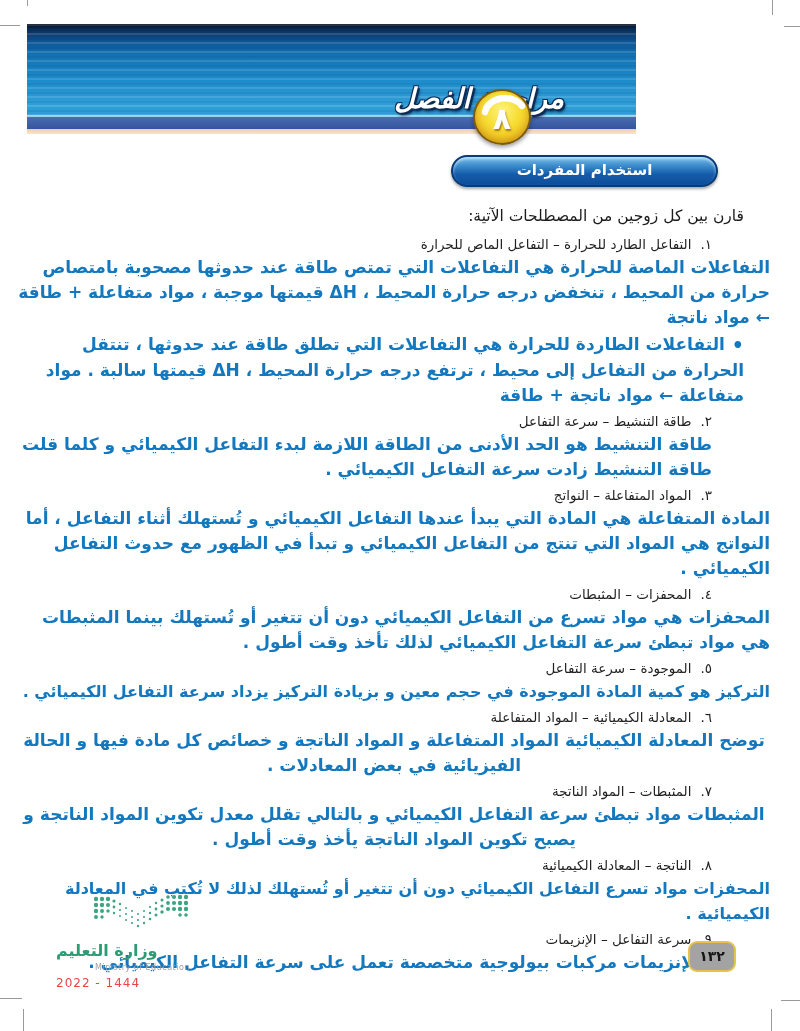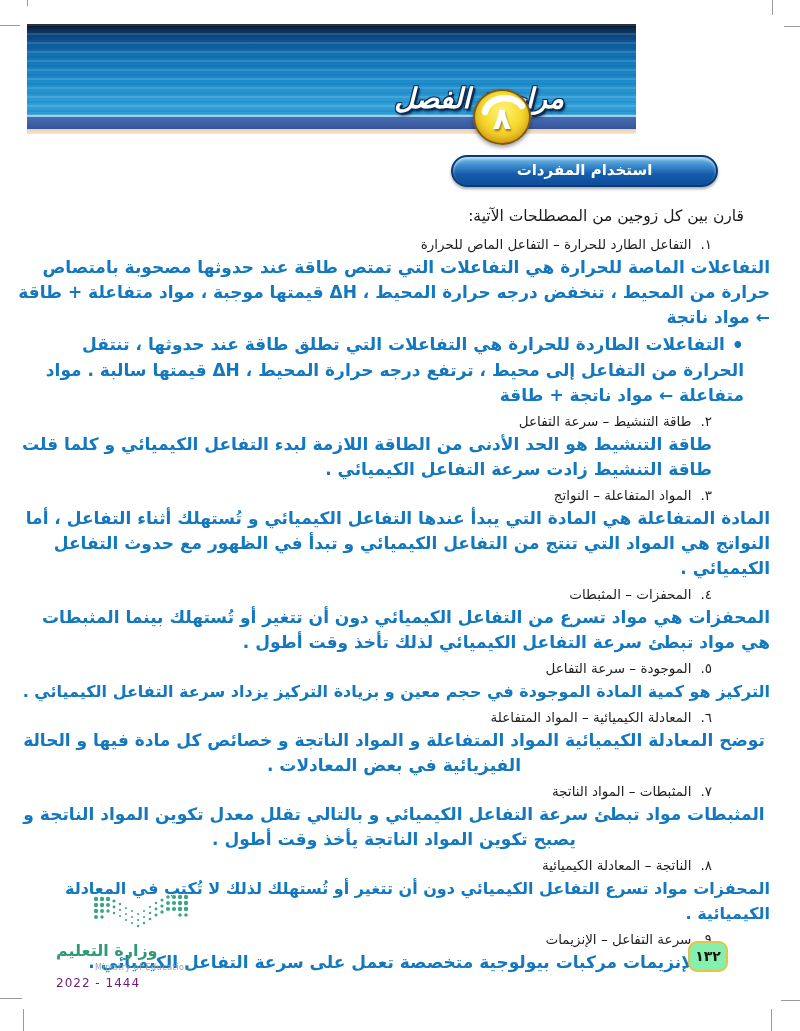--- a/index.html
+++ b/index.html
@@ -62,24 +62,24 @@
   .ans.center{text-align:center;}
   .ans.tight{font-size:16px;}
   .bullet-para{margin-right:26px;}
   .bullet-para .bullet{font-size:19px;margin-left:7px;vertical-align:middle;}
 
   
   .ministry{position:absolute;left:56px;top:893px;width:170px;text-align:left;}
   .ministry-dots{display:block;margin:0 0 12px 36px;}
   .ministry-ar{color:#2f9b74;font-size:16px;font-weight:bold;margin:0;letter-spacing:1px;}
   .ministry-en{color:#9aa0a8;font-size:8px;margin:3px 0 0 0;letter-spacing:.5px;padding-left:39px;}
-  .ministry-years{color:#701a75;font-size:12px;margin:4px 0 8px 0;letter-spacing:1px;}
+  .ministry-years{color:#ef4444;font-size:12px;margin:4px 0 8px 0;letter-spacing:1px;}
   .page-num{
-    position:absolute;left:688px;top:941px;width:40px;height:31px;
-    border:2px solid #e5c44c;border-radius:9px;background:#86efac;
+    position:absolute;left:688px;top:941px;width:48px;height:31px;
+    border:2px solid #e5c44c;border-radius:9px;background:#a3a3a3;
     color:#151515;font-size:14px;font-weight:bold;text-align:center;line-height:27px;
   }
 </style>
 </head>
 <body>
 
 <div class="page">
 
   <div class="crop v" style="left:27px;top:0;height:6px;"></div>
   <div class="crop h" style="left:0;top:25px;width:20px;"></div>

